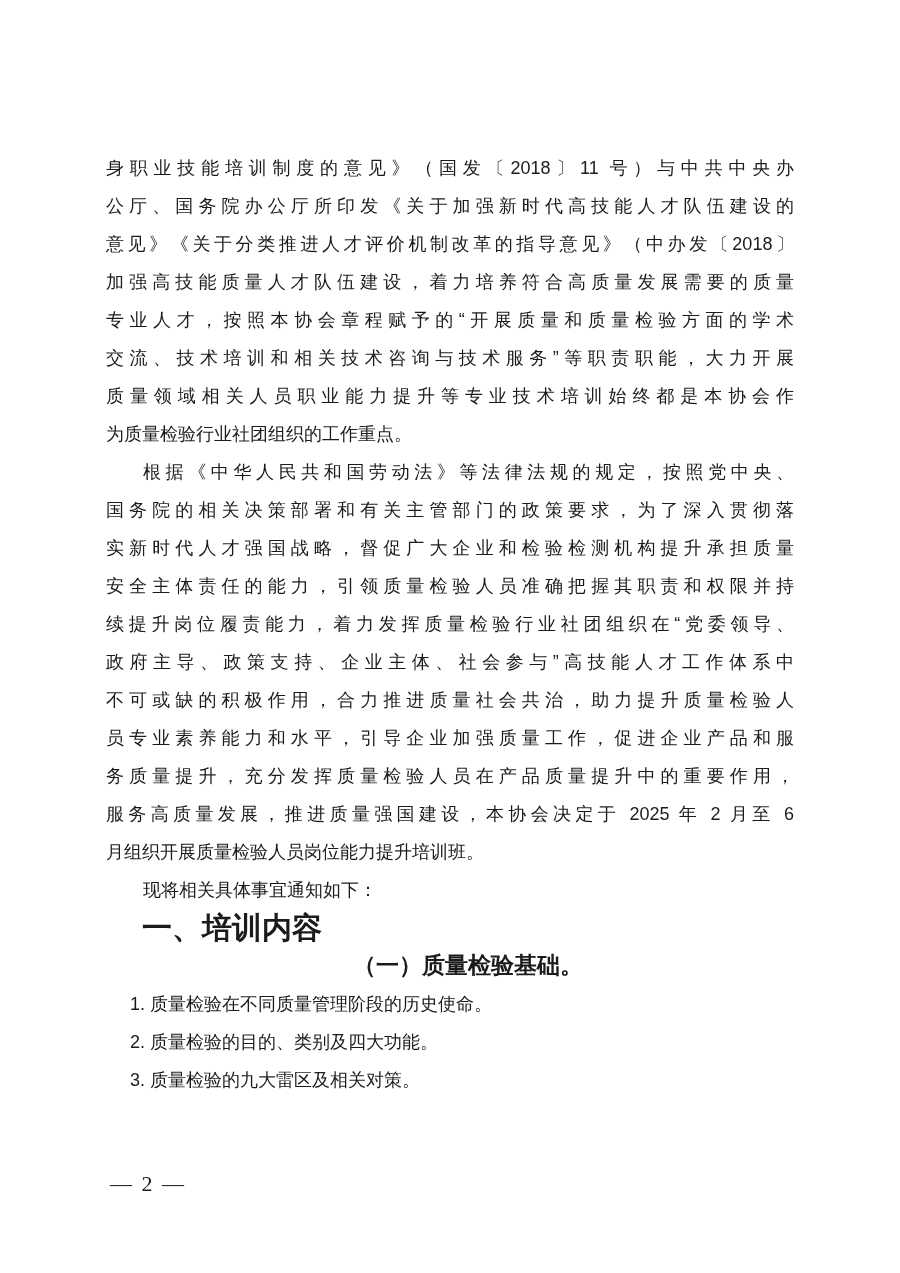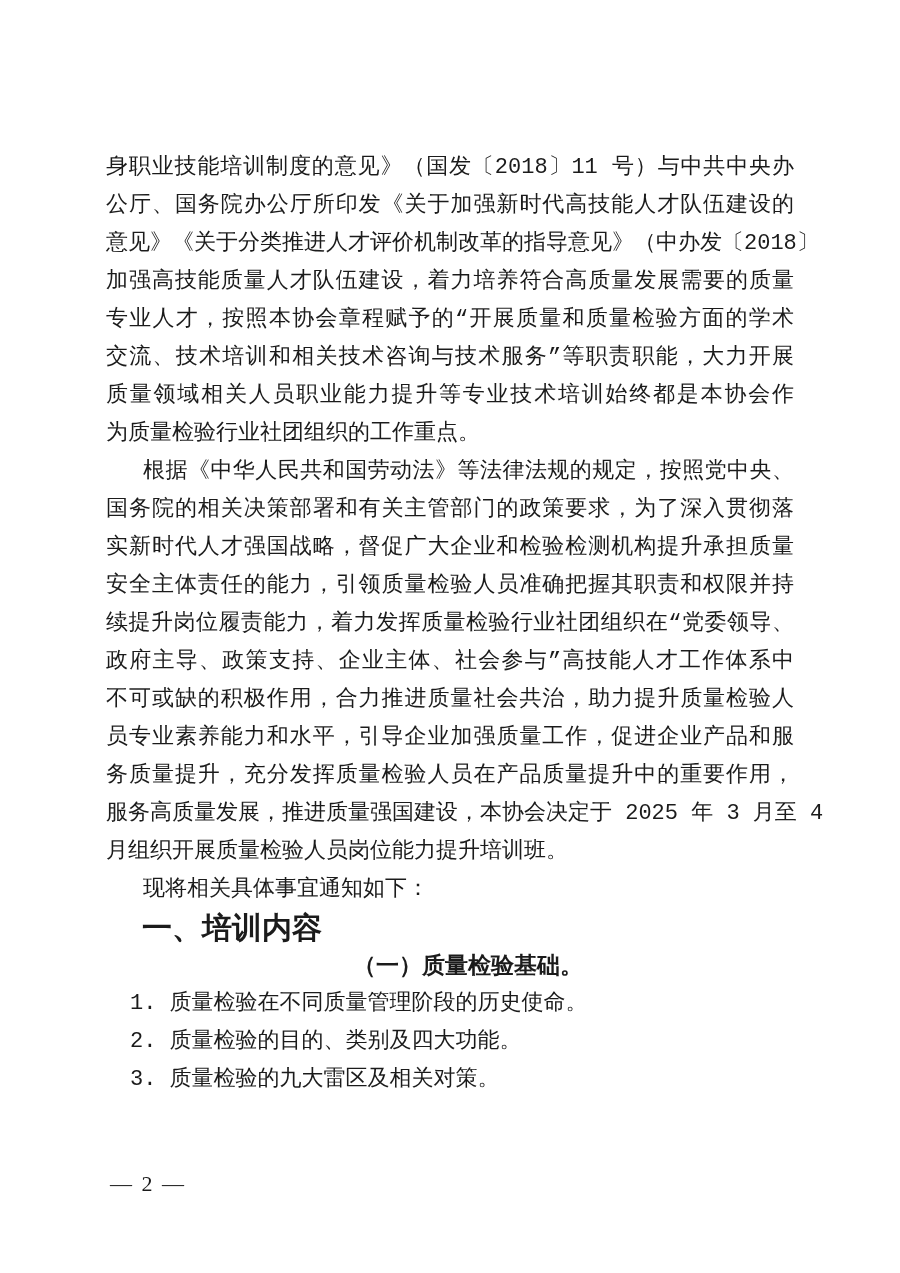--- a/index.html
+++ b/index.html
@@ -15,22 +15,22 @@
     overflow: hidden;
     font-family: "Liberation Serif", serif;
   }
   .content {
     position: absolute;
     left: 106px;
     top: 149px;
     width: 688px;
   }
   .ln {
-    font-family: Liberation Mono, monospace;
-    font-size: 22px;
+    font-family: Liberation Sans, sans-serif;
+    font-size: 18px;
     line-height: 38px;
     height: 38px;
     color: #1b1b1b;
     white-space: nowrap;
     text-align: left;
   }
   .fill {
     text-align: justify;
     text-align-last: justify;
   }
@@ -80,21 +80,21 @@
     <div class="ln">为质量检验行业社团组织的工作重点。</div>
     <div class="ln fill ind">根据《中华人民共和国劳动法》等法律法规的规定，按照党中央、</div>
     <div class="ln fill">国务院的相关决策部署和有关主管部门的政策要求，为了深入贯彻落</div>
     <div class="ln fill">实新时代人才强国战略，督促广大企业和检验检测机构提升承担质量</div>
     <div class="ln fill">安全主体责任的能力，引领质量检验人员准确把握其职责和权限并持</div>
     <div class="ln fill">续提升岗位履责能力，着力发挥质量检验行业社团组织在“党委领导、</div>
     <div class="ln fill">政府主导、政策支持、企业主体、社会参与”高技能人才工作体系中</div>
     <div class="ln fill">不可或缺的积极作用，合力推进质量社会共治，助力提升质量检验人</div>
     <div class="ln fill">员专业素养能力和水平，引导企业加强质量工作，促进企业产品和服</div>
     <div class="ln fill">务质量提升，充分发挥质量检验人员在产品质量提升中的重要作用，</div>
-    <div class="ln fill">服务高质量发展，推进质量强国建设，本协会决定于 2025 年 3 月至 4</div>
+    <div class="ln fill">服务高质量发展，推进质量强国建设，本协会决定于 2025 年 2 月至 6</div>
     <div class="ln">月组织开展质量检验人员岗位能力提升培训班。</div>
     <div class="ln ind">现将相关具体事宜通知如下：</div>
     <div class="ln h1">一、培训内容</div>
     <div class="ln h2">（一）质量检验基础。</div>
     <div class="ln item">1. 质量检验在不同质量管理阶段的历史使命。</div>
     <div class="ln item">2. 质量检验的目的、类别及四大功能。</div>
     <div class="ln item">3. 质量检验的九大雷区及相关对策。</div>
   </div>
 
   <div class="footer">— 2 —</div>

